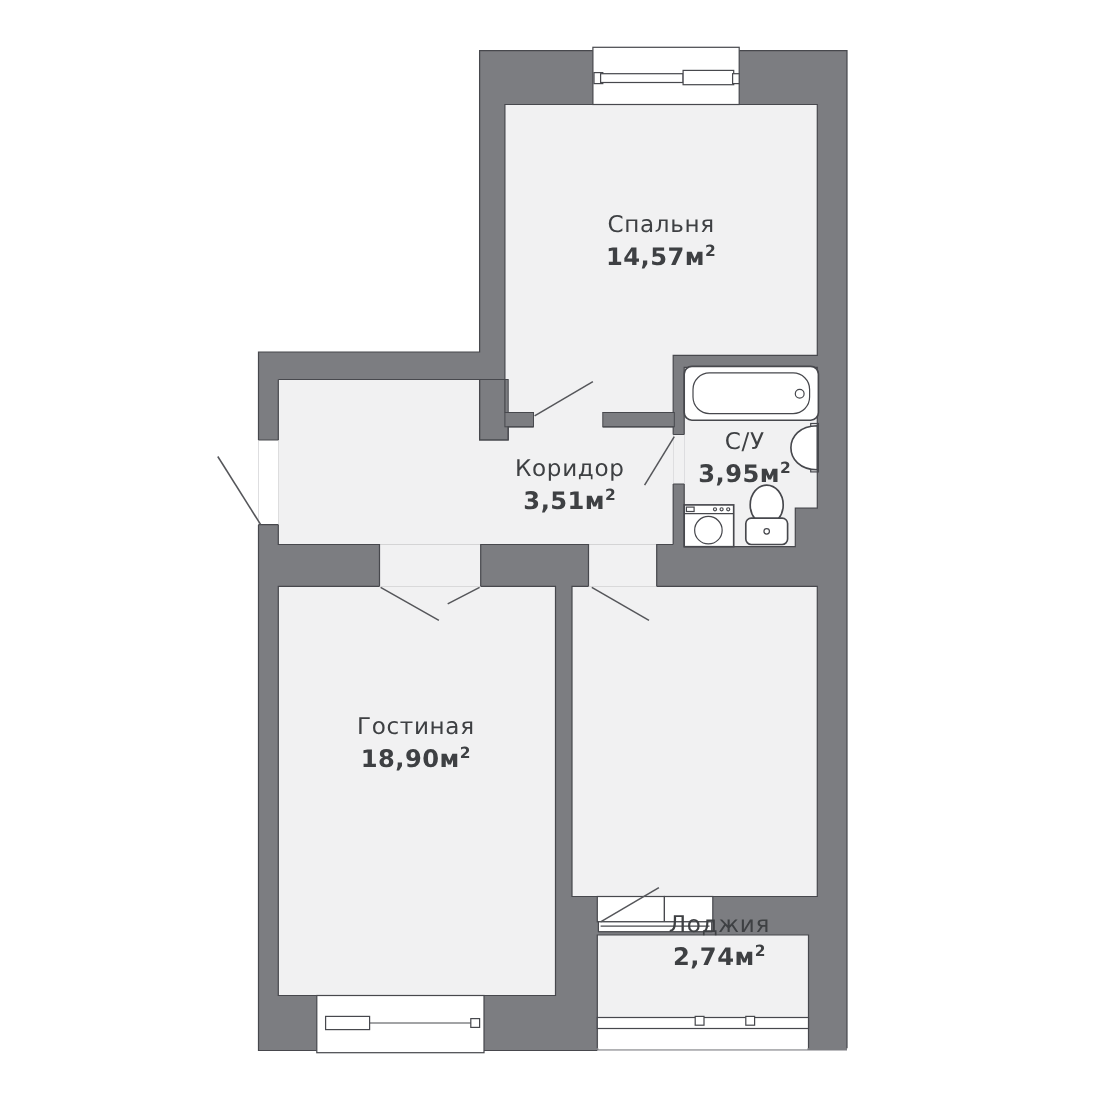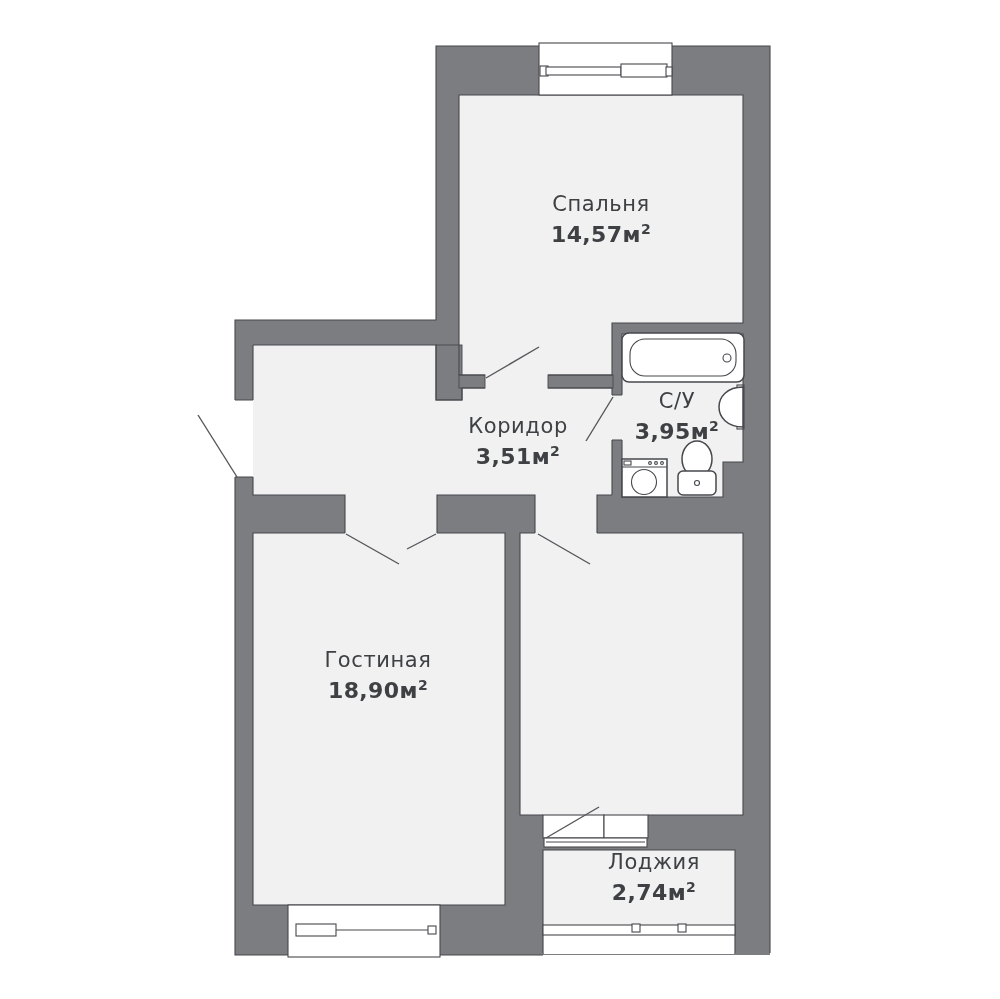--- a/index.html
+++ b/index.html
@@ -132,18 +132,18 @@
     <div class="ar"><span>3,95м</span><sup>2</sup></div>
   </div>
   <div class="lbl" style="left:518px;top:442px">
     <div class="nm">Коридор</div>
     <div class="ar"><span>3,51м</span><sup>2</sup></div>
   </div>
   <div class="lbl" style="left:378px;top:676px">
     <div class="nm">Гостиная</div>
     <div class="ar"><span>18,90м</span><sup>2</sup></div>
   </div>
-  <div class="lbl" style="left:654px;top:878px">
+  <div class="lbl" style="left:654px;top:856px">
     <div class="nm">Лоджия</div>
     <div class="ar"><span>2,74м</span><sup>2</sup></div>
   </div>
 
 </div>
 
 </body></html>

